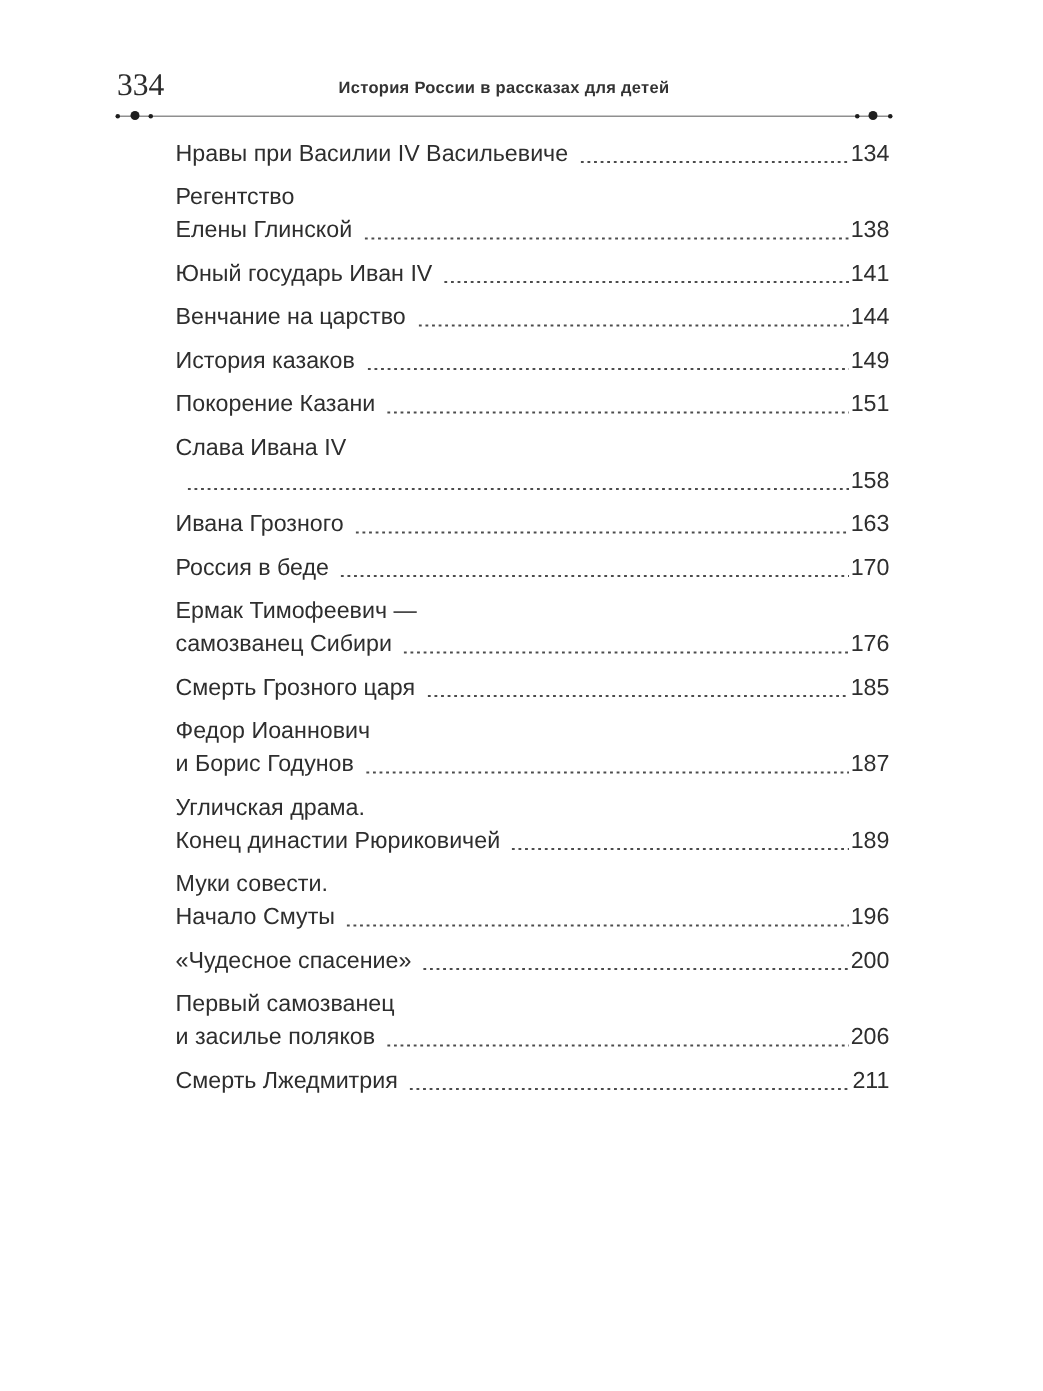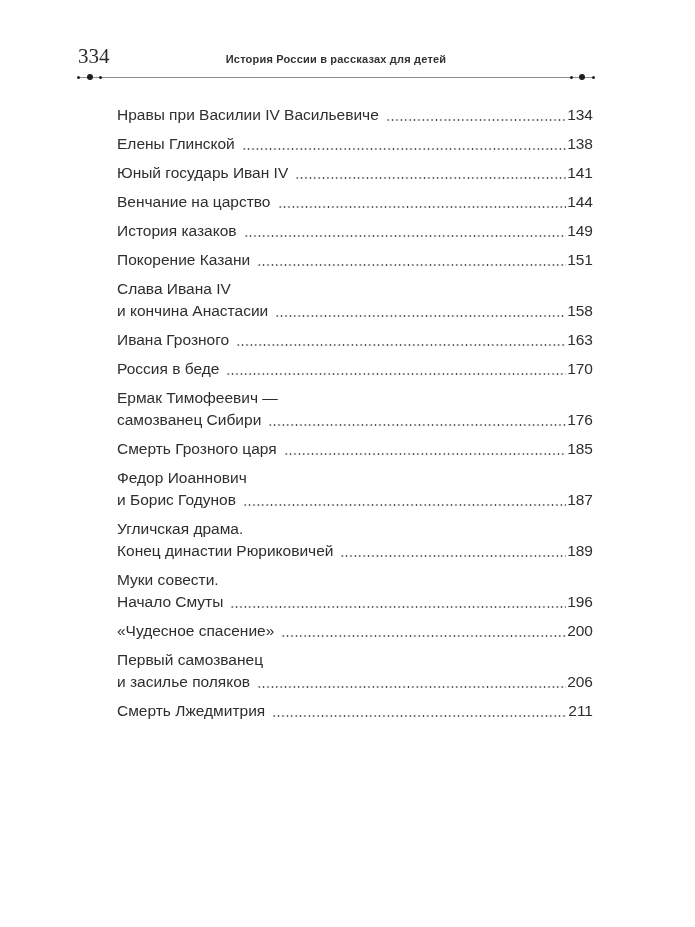--- a/index.html
+++ b/index.html
@@ -70,21 +70,21 @@
   }
   .dot.small { width: 3px; height: 3px; top: 2.5px; }
   .dot.big   { width: 6px; height: 6px; top: 1px; }
   .d1 { left: 0; }  .d2 { left: 10px; }  .d3 { left: 22px; }
   .d4 { right: 22px; } .d5 { right: 10px; } .d6 { right: 0; }
 
   
   .toc {
     position: absolute;
     left: 117px;
-    top: 104px;
+    top: 92px;
     width: 476px;
   }
   .entry { margin-bottom: 7px; }
   .line {
     display: flex;
     align-items: stretch;
     font-size: 15.5px;
     line-height: 22px;
     color: #2e2e2e;
   }
@@ -122,20 +122,23 @@
   <div class="toc" id="toc">
       <div class="entry">
         <div class="line">
           <span class="title">Нравы при Василии IV Васильевиче</span>
           <span class="leader"></span>
           <span class="pg">134</span>
         </div>
       </div>
       <div class="entry">
         <div class="line">
+          <span class="title">Регентство</span>
+        </div>
+        <div class="line">
           <span class="title">Елены Глинской</span>
           <span class="leader"></span>
           <span class="pg">138</span>
         </div>
       </div>
       <div class="entry">
         <div class="line">
           <span class="title">Юный государь Иван IV</span>
           <span class="leader"></span>
           <span class="pg">141</span>
@@ -160,21 +163,20 @@
           <span class="title">Покорение Казани</span>
           <span class="leader"></span>
           <span class="pg">151</span>
         </div>
       </div>
       <div class="entry">
         <div class="line">
           <span class="title">Слава Ивана IV</span>
         </div>
         <div class="line">
-          <span class="title">и кончина Анастасии</span>
           <span class="leader"></span>
           <span class="pg">158</span>
         </div>
       </div>
       <div class="entry">
         <div class="line">
           <span class="title">Ивана Грозного</span>
           <span class="leader"></span>
           <span class="pg">163</span>
         </div>

